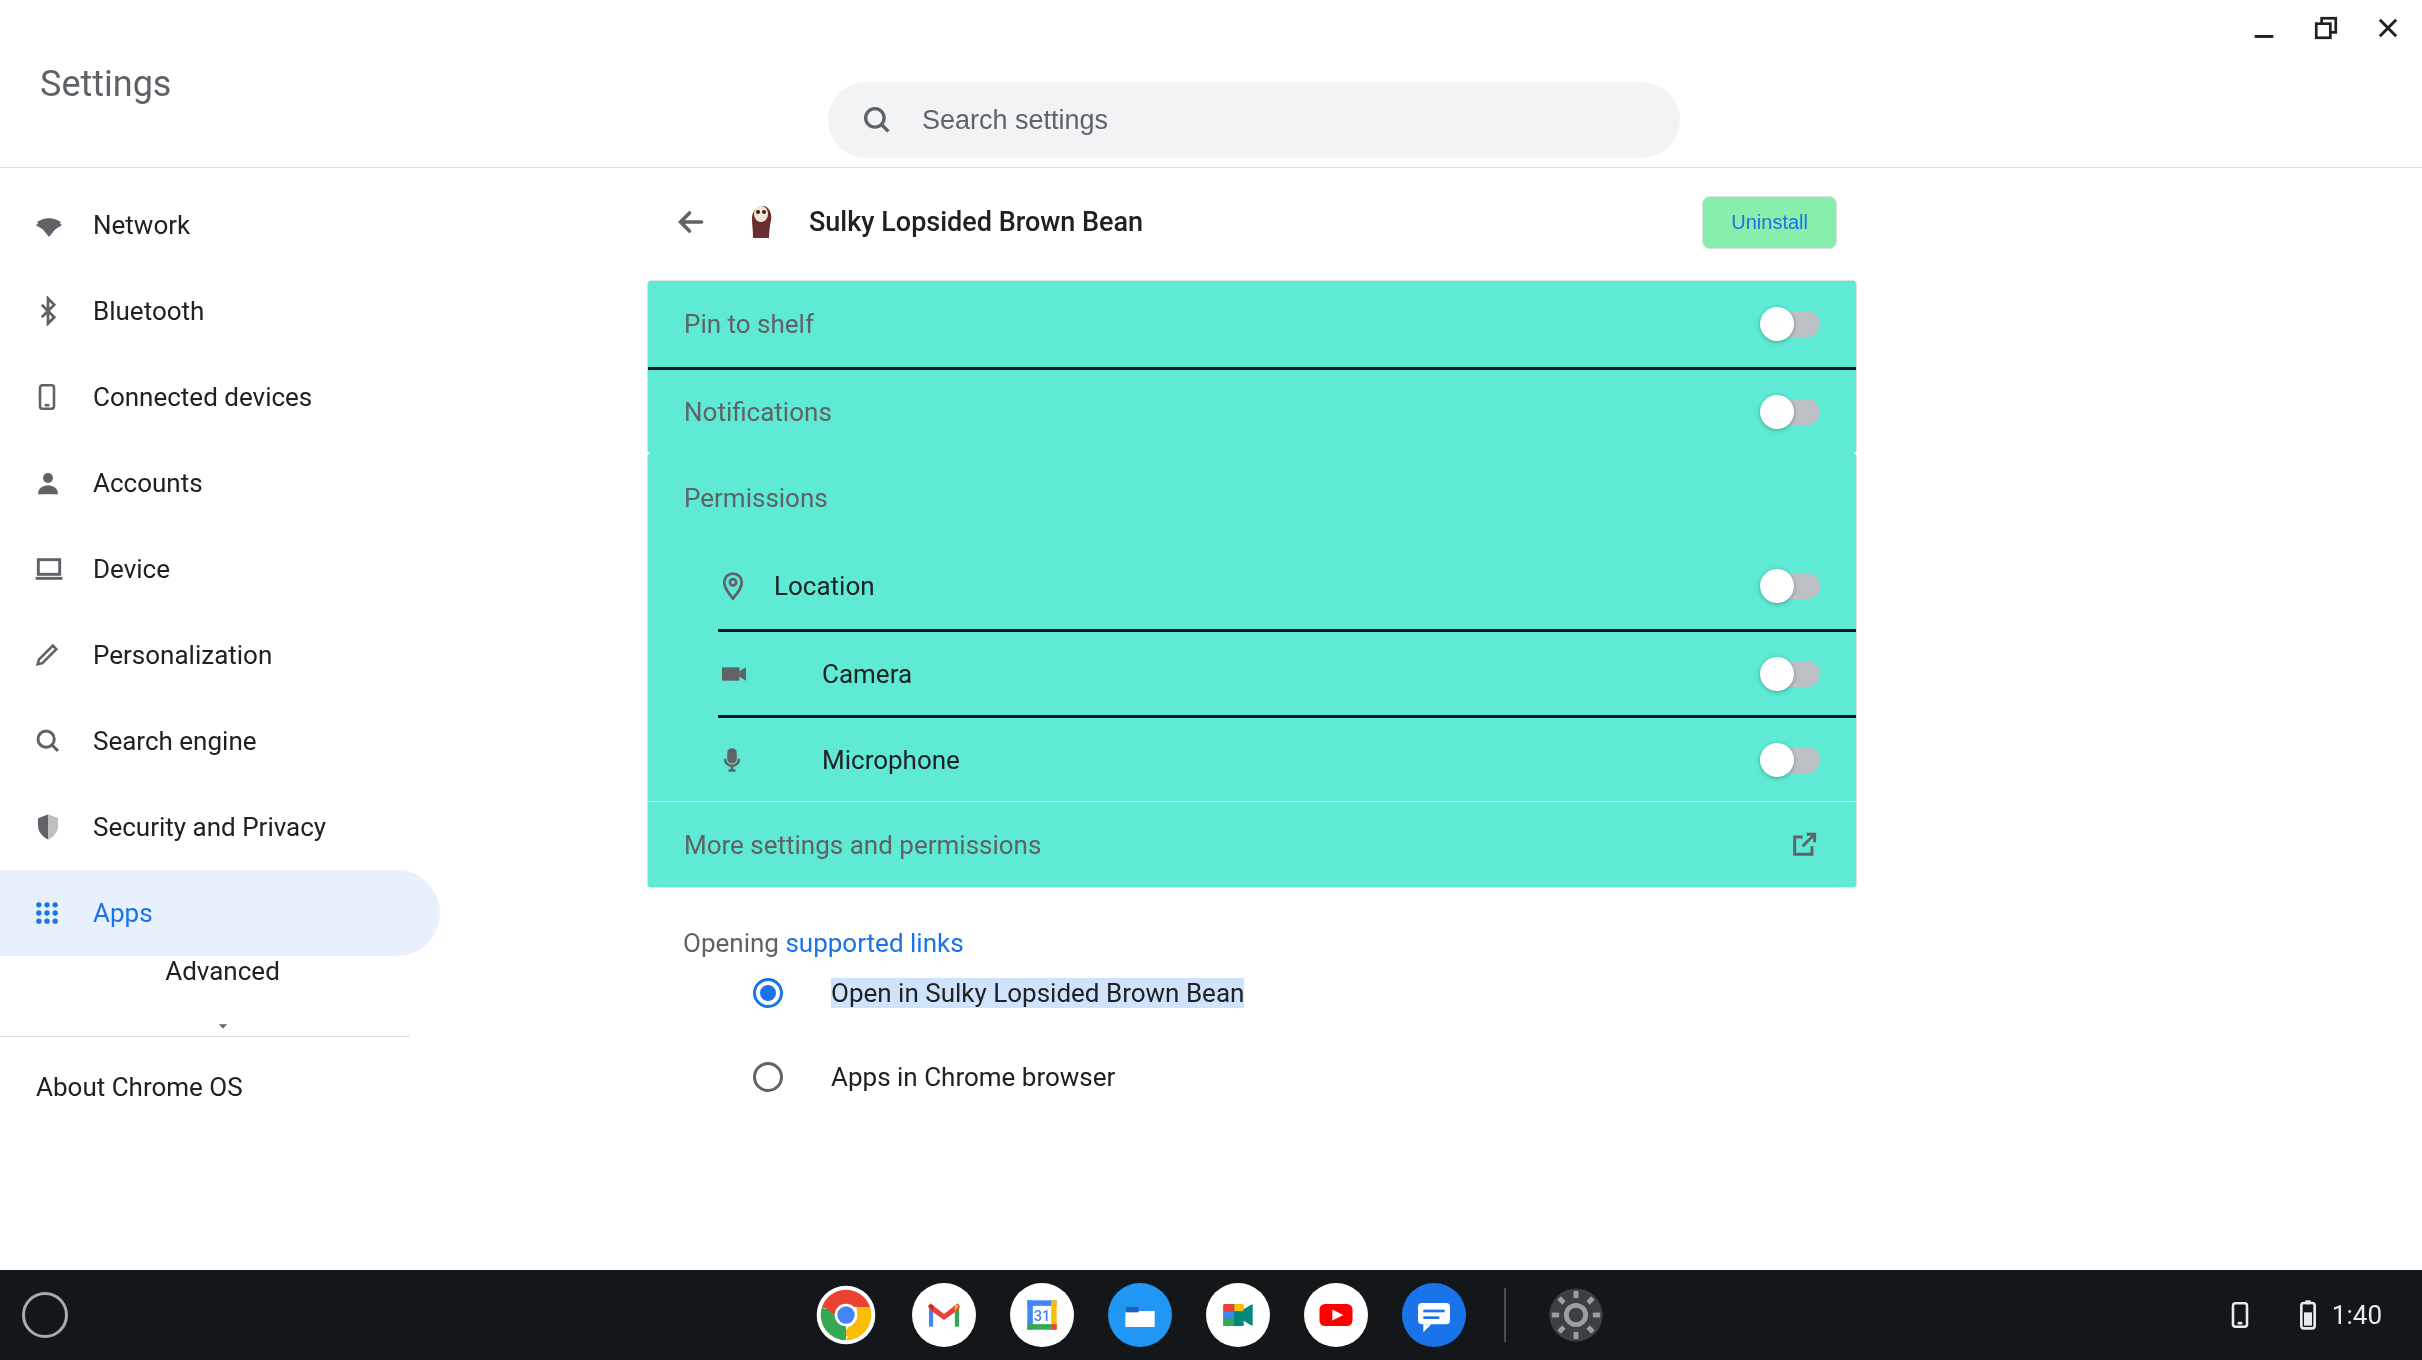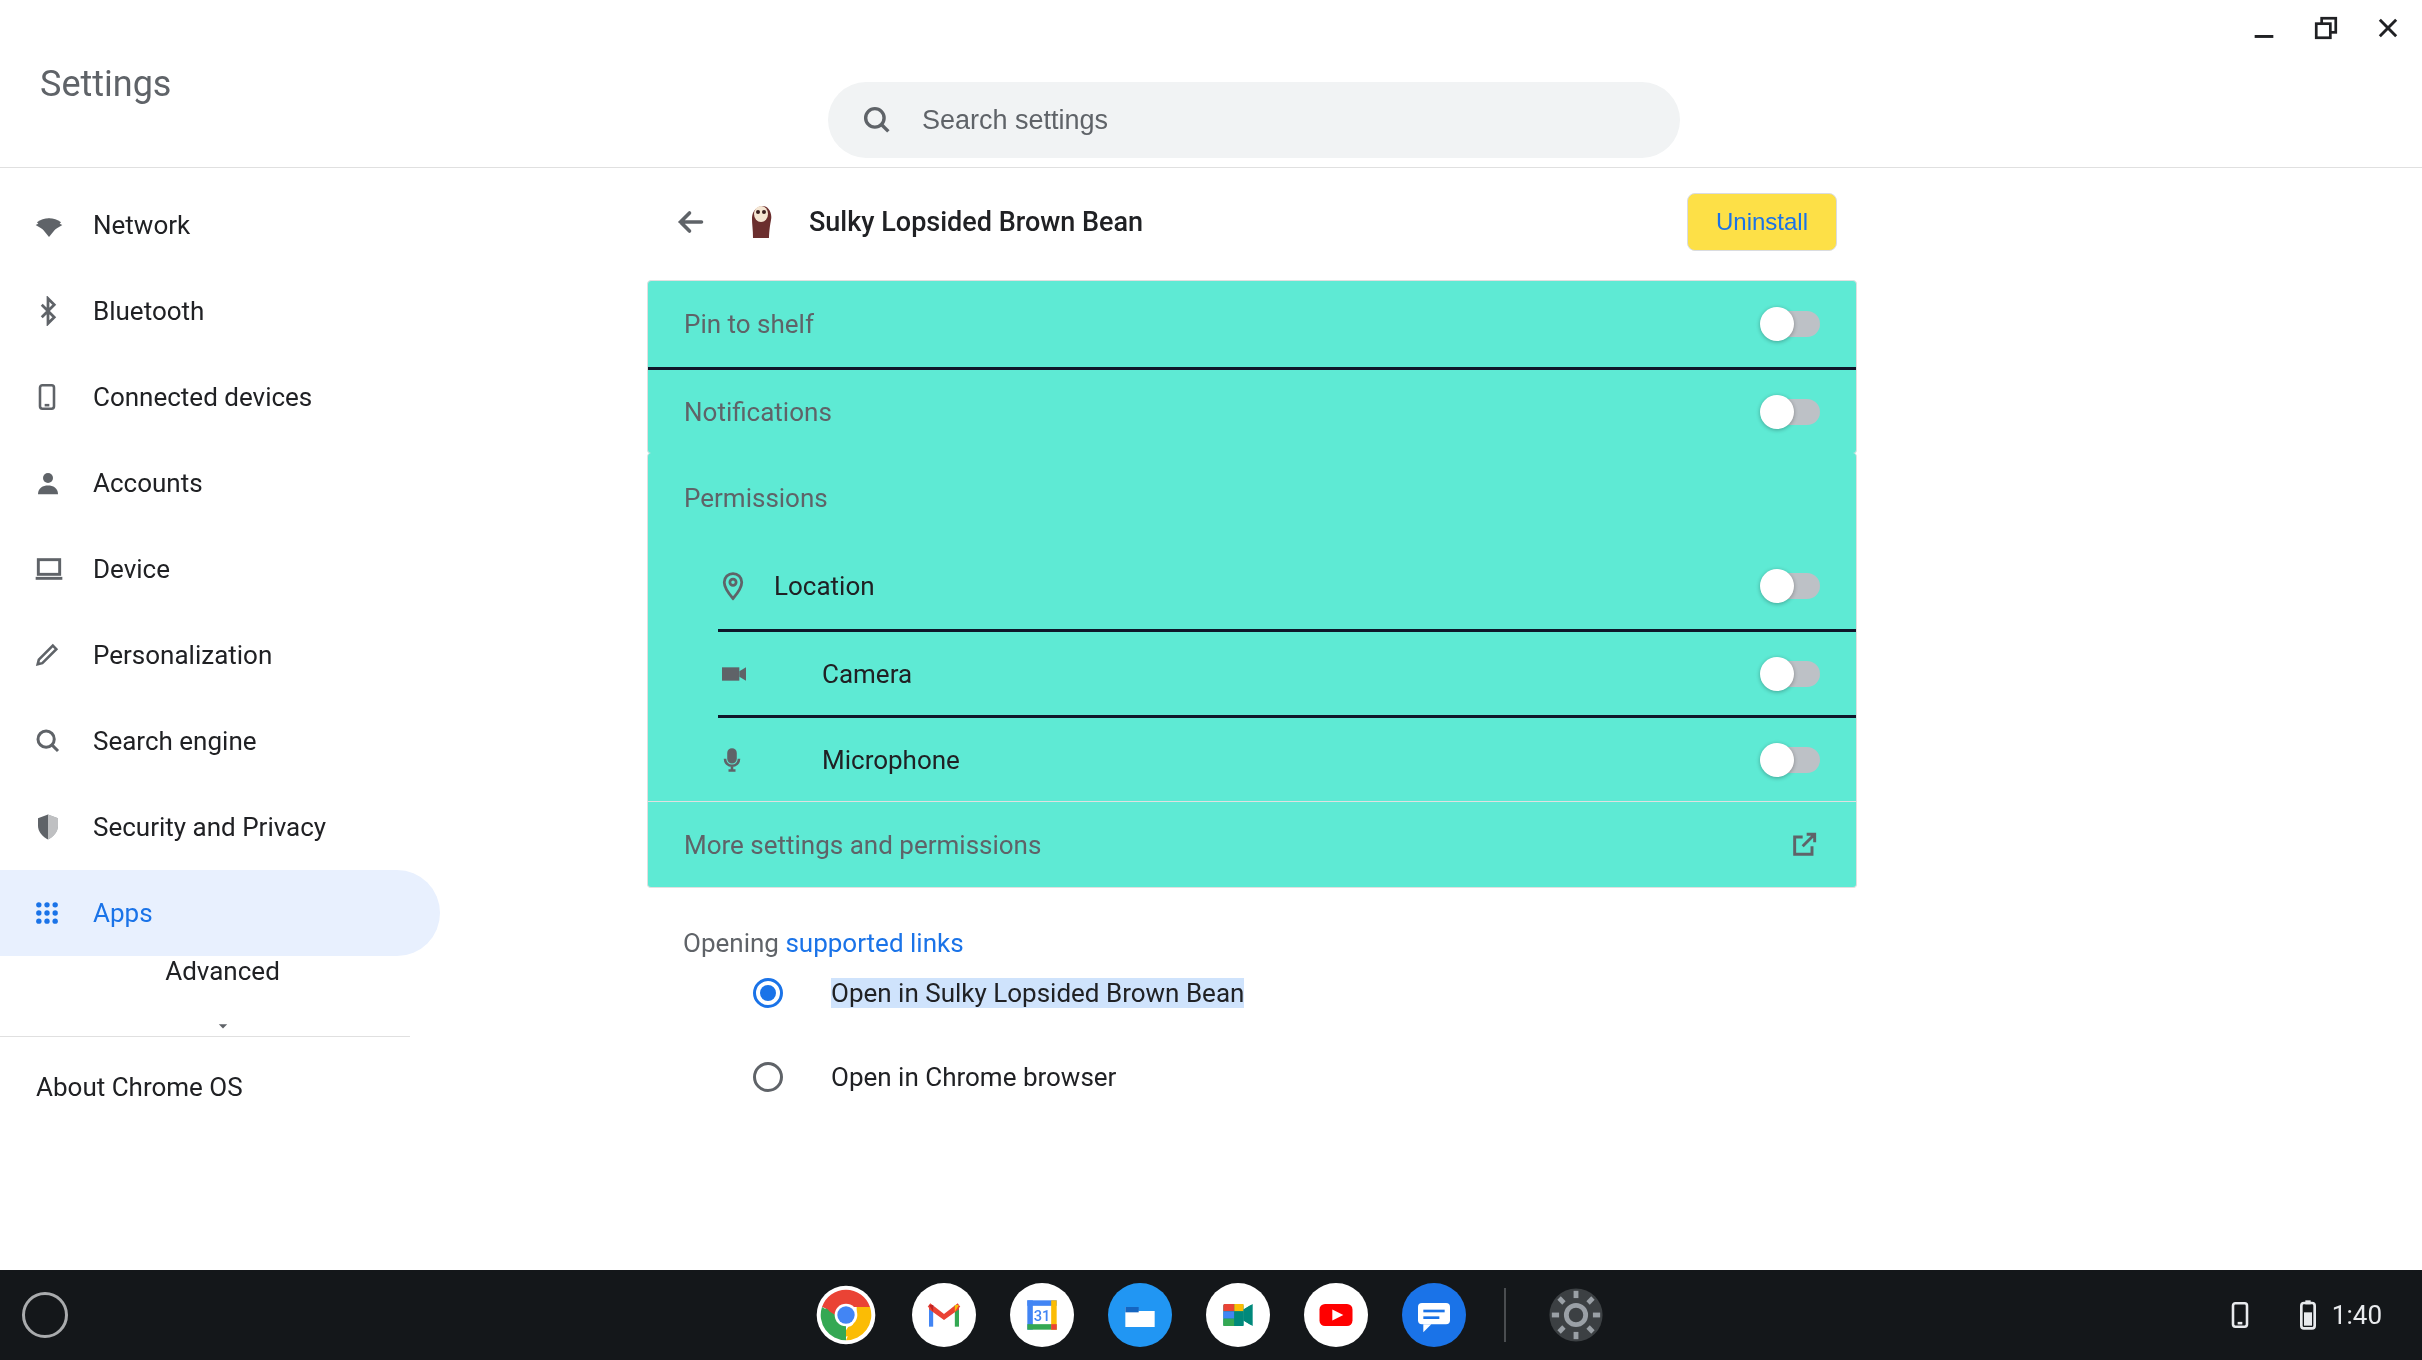--- a/index.html
+++ b/index.html
@@ -32,21 +32,21 @@
   
   
   .main { flex: 1; display: flex; justify-content: flex-start; padding-top: 14px; }
   .panel { width: 1210px; margin-left: 202px; }
   
   .panel-header { height: 80px; display: flex; align-items: center; padding: 0 20px; }
   .back-btn { width: 48px; height: 48px; display: flex; align-items: center; justify-content: center; color: #5f6368; cursor: pointer; margin-right: 24px; }
   .app-icon { width: 44px; height: 44px; margin-right: 26px; display: flex; align-items: center; justify-content: center; }
   .app-icon svg { width: 44px; height: 44px; }
   .panel-title { font-size: 27px; color: #202124; font-weight: 500; flex: 1; }
-  .uninstall-btn { border: 1px solid #dadce0; background: #fde047; color: #1a73e8; font-size: 24px; font-weight: 500; padding: 14px 28px; border-radius: 8px; cursor: pointer; }
+  .uninstall-btn { border: 1px solid #dadce0; background: #86efac; color: #1a73e8; font-size: 20px; font-weight: 500; padding: 14px 28px; border-radius: 8px; cursor: pointer; }
   
   .panel-card { border: 1px solid #e0e0e0; border-radius: 4px; background: #5eead4; }
   
   .row { height: 86px; display: flex; align-items: center; padding: 0 36px; color: #5f6368; font-size: 26px; }
   .row + .row, .sub-row + .sub-row { border-top: 3px solid #0f172a; gap: 48px; }
   .row-label { flex: 1; }
   
   .section-title { height: 90px; display: flex; align-items: center; padding: 0 36px; color: #5f6368; font-size: 26px; }
   
   .sub-rows { padding-left: 70px; }
@@ -300,21 +300,21 @@
 
       <div class="opening">
         <span>Opening </span><a href="#">supported links</a>
       </div>
       <div class="radio-row">
         <div class="radio checked"></div>
         <span class="radio-label selected">Open in Sulky Lopsided Brown Bean</span>
       </div>
       <div class="radio-row">
         <div class="radio"></div>
-        <span class="radio-label">Open in Chrome browser</span>
+        <span class="radio-label">Apps in Chrome browser</span>
       </div>
     </div>
   </div>
 </div>
 
 <div class="shelf">
   <div class="launcher"></div>
   <div class="shelf-center">
     <div class="shelf-icon no-bg">
       <svg width="64" height="64" viewBox="0 0 48 48">

